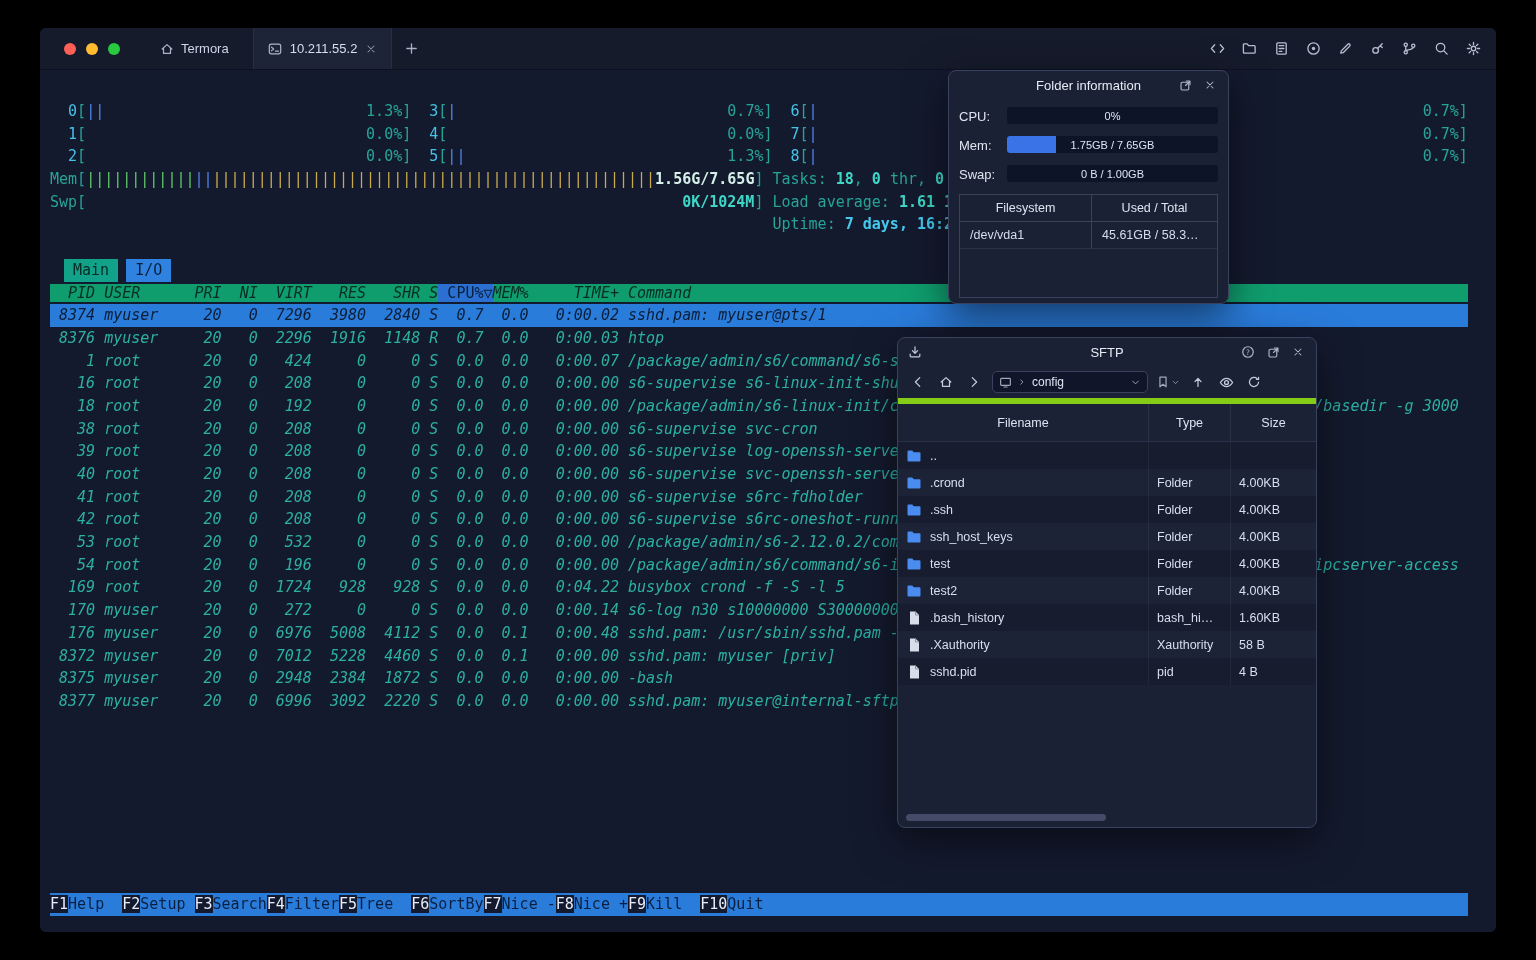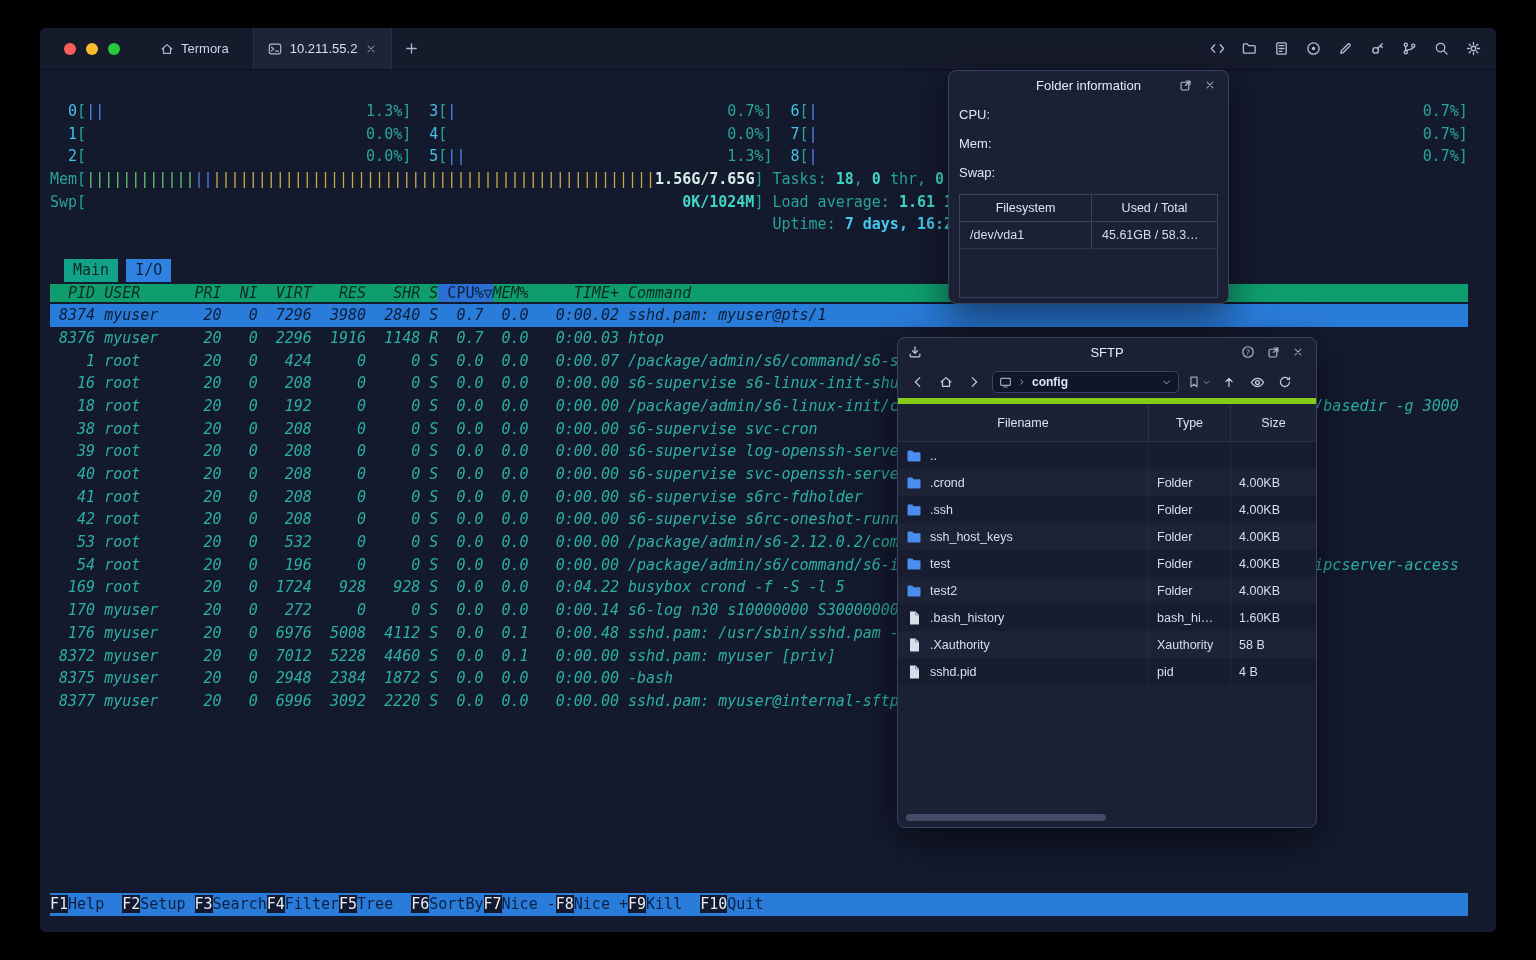--- a/index.html
+++ b/index.html
@@ -58,42 +58,42 @@
   .ptitle { position:relative; height:28px; display:flex; align-items:center;
     justify-content:center; font-size:13px; color:#e6ebf5; }
   .ptitle .left-ic { position:absolute; left:10px; display:flex; color:#c3cbdc; }
   .ptitle .right-ics { position:absolute; right:10px; display:flex; gap:9px; }
   .pi { width:16px; height:16px; display:flex; align-items:center; justify-content:center;
     color:#aeb7ca; }
 
   
   .sysinfo { left:908px; top:42px; width:281px; height:234px; }
   .si-rows { padding:8px 10px 0 10px; }
-  .si-row { display:flex; align-items:flex-start; margin-bottom:12px; height:17px;flex-direction:column; }
+  .si-row { display:flex; align-items:flex-end; margin-bottom:12px; height:17px; }
   .si-label { width:48px; font-size:13px; color:#dfe5f0; }
   .si-bar { position:relative; flex:1; height:17px; background:#0e1428;
     border-radius:3px; overflow:hidden; }
   .si-fill { position:absolute; left:0; top:0; bottom:0; background:#3a72e8; }
   .si-text { position:absolute; inset:0; display:flex; align-items:center;
     justify-content:center; font-size:11px; color:#dde4f2; }
   .si-table { margin:2px 10px 0 10px; height:104px; border:1px solid #39415c; font-size:12.5px; }
   .si-thead, .si-trow { display:grid; grid-template-columns:132px 1fr; height:27px; }
   .si-thead > div { display:flex; align-items:center; justify-content:center;
     border-bottom:1px solid #39415c; color:#dde4f2; }
   .si-thead > div:first-child, .si-trow > div:first-child { border-right:1px solid #39415c; }
   .si-trow > div { display:flex; align-items:center; padding:0 10px;
     border-bottom:1px solid #2a3149; color:#d6ddec; white-space:nowrap; overflow:hidden; }
 
   
   .sftp { left:857px; top:309px; width:420px; height:491px; }
   .sf-toolbar { display:flex; align-items:center; height:32px; padding:0 10px; gap:8px;
     color:#c3cbdc; }
   .sfi { width:20px; height:20px; display:flex; align-items:center; justify-content:center; }
-  .crumb { display:flex; align-items:center; gap:5px; width:187px; height:22px;
-    background:#10152a; border:1px solid #3a4260; border-radius:5px; padding:0 6px;font-weight:bold; }
+  .crumb { display:flex; align-items:center; gap:5px; width:156px; height:22px;
+    background:#10152a; border:1px solid #3a4260; border-radius:5px; padding:0 6px; }
   .crumb-text { font-size:12px; color:#dfe5f0; flex:1; }
   .ci { display:flex; color:#9ea8bd; }
   .bm-group { display:flex; align-items:center; gap:1px; }
   .sf-head { display:grid; grid-template-columns:251px 82px 85px; height:44px;
     border-top:6px solid #84cc16; border-bottom:1px solid #2b3248; background:#1c2235;
     font-size:12.5px; color:#dce3f0; }
   .sf-head > div { display:flex; align-items:center; justify-content:center;
     border-right:1px solid #2b3248; }
   .sf-head > div:last-child { border-right:none; }
   .sf-row { display:grid; grid-template-columns:251px 82px 85px; height:27px;

